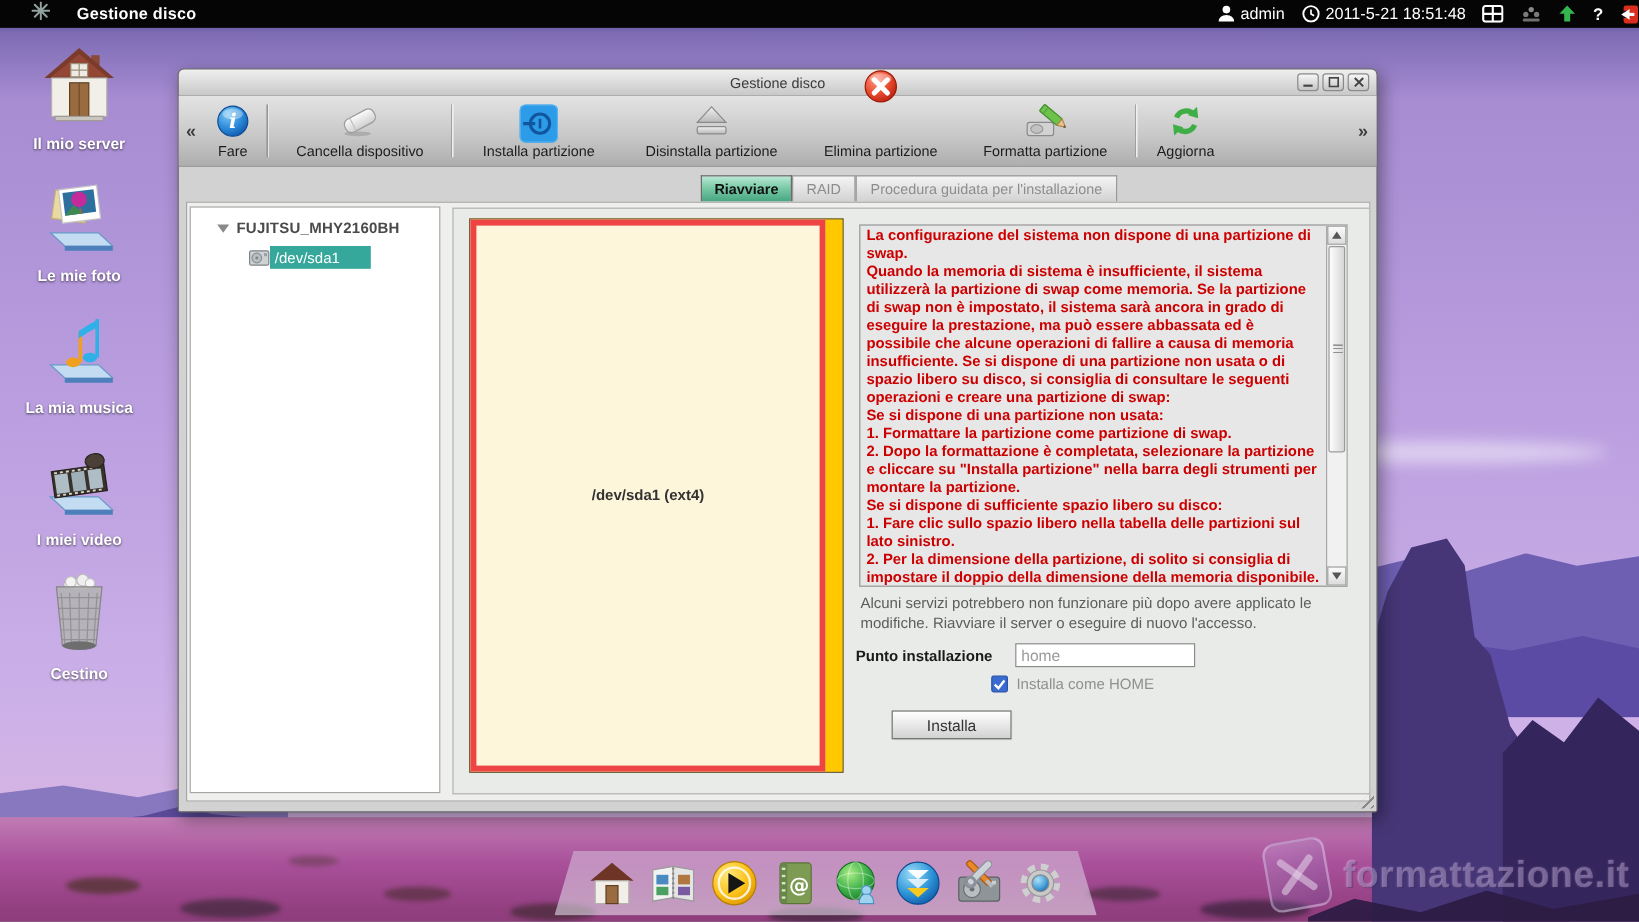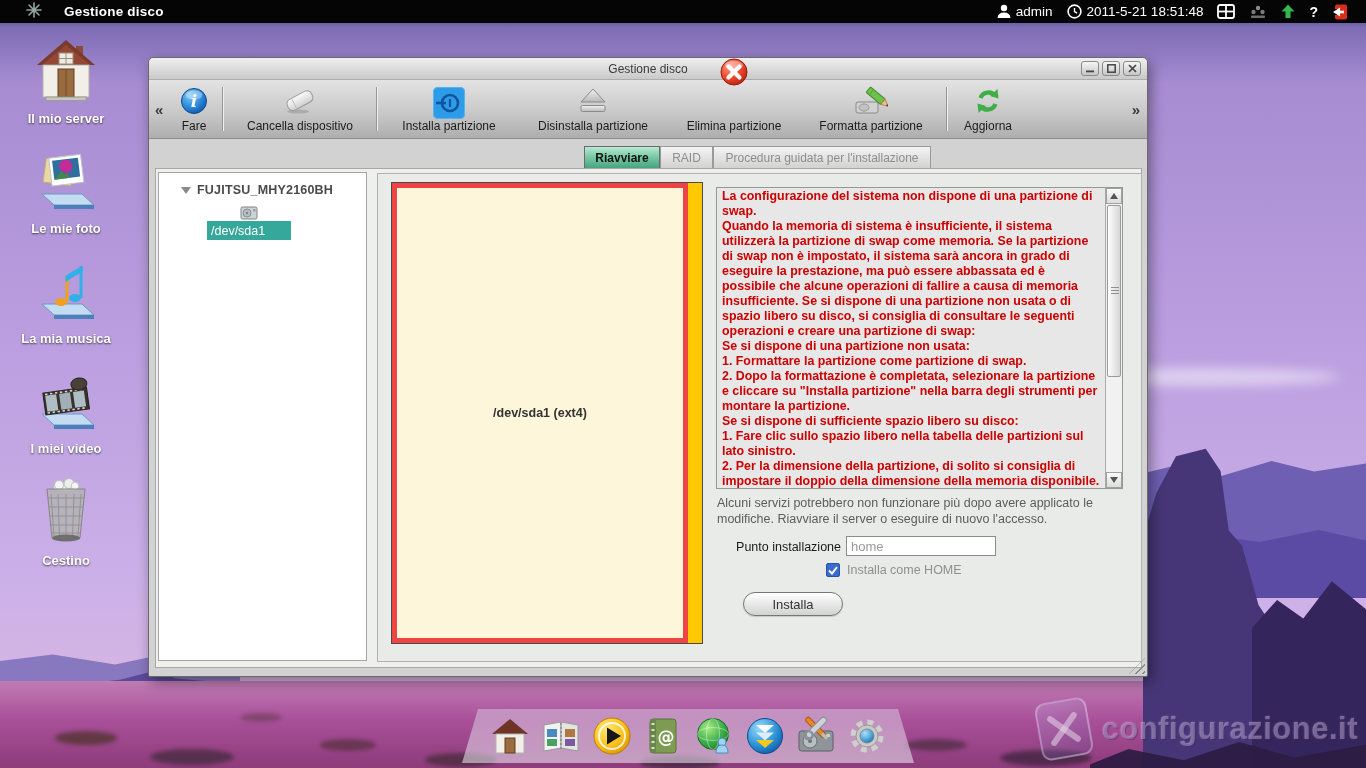--- a/index.html
+++ b/index.html
@@ -2,21 +2,21 @@
 <html><head>
 <meta charset="utf-8">
 <style>
   * { margin:0; padding:0; box-sizing:border-box; }
   html,body { width:1366px; height:768px; overflow:hidden; font-family:"Liberation Sans",sans-serif; background:#000; }
 
   
   .topbar { position:absolute; left:0; top:0; width:1366px; height:23px; background:#050505; z-index:60; display:flex; align-items:center; color:#fff; }
   .topbar .logo { margin-left:26px; }
   .topbar .apptitle { margin-left:22px; font-size:13.5px; font-weight:bold; letter-spacing:.2px; }
-  .topbar .right { margin-left:auto; display:flex; align-items:center; gap:14px; padding-right:18px; }
+  .topbar .right { margin-left:auto; display:flex; align-items:center; gap:14px; }
   .tb-item { display:flex; align-items:center; gap:5px; font-size:13.5px; }
   .tb-btn { display:flex; align-items:center; justify-content:center; cursor:pointer; }
   .help-btn { font-size:14px; font-weight:bold; color:#fff; }
 
   
   .desktop { position:absolute; left:0; top:23px; width:1366px; height:745px; overflow:hidden;
              background:linear-gradient(180deg,#6c5fa6 0px,#7d6cb4 4px,#a78cd2 60px,#bb9fe0 330px,#cbb0e8 560px,#d4b4e4 640px); }
   .wall { position:absolute; }
   .cloud { background:#fff; border-radius:50%; filter:blur(6px); }
   .mtn-right { left:1130px; top:425px; width:236px; height:130px; background:#6e5fb2;
@@ -69,21 +69,21 @@
   .tab.active { background:linear-gradient(180deg,#b9e8d4 0%,#7bcBA8 45%,#45a580 100%);
                 background:linear-gradient(180deg,#b9e8d4 0%,#7bcba8 45%,#45a580 100%);
                 color:#111; font-weight:bold; border-color:#6b6b6b; }
 
   .content { position:absolute; left:6px; top:110px; width:987px; height:500px; background:#eff0ed; border:1px solid #a8a8a8; }
 
   .treepanel { position:absolute; left:2px; top:3px; width:209px; height:489px; background:#fff; border:1px solid #a6a6a6; }
   .tree-device { position:absolute; left:22px; top:10px; display:flex; align-items:center; gap:6px; cursor:pointer; }
   .tri-down { width:0; height:0; border-left:5px solid transparent; border-right:5px solid transparent; border-top:7px solid #8a8a8a; }
   .tree-device span { font-size:12.5px; color:#4a4a4a; font-weight:bold; letter-spacing:.2px; }
-  .tree-part { position:absolute; left:48px; top:32px; display:flex; align-items:center; cursor:pointer;flex-direction:column; }
+  .tree-part { position:absolute; left:48px; top:32px; display:flex; align-items:center; cursor:pointer; }
   .tree-part .plabel { background:#35a79b; color:#fff; font-size:12.5px; padding:2.5px 26px 2.5px 4px; }
 
   .mainpanel { position:absolute; left:221px; top:4px; width:765px; height:489px; background:#e9ebe8; border:1px solid #b2b2b2; }
 
   .partvis { position:absolute; left:13px; top:8px; width:312px; height:462px; border:1px solid #4a4a4a; display:flex; background:#ffc800; }
   .partfs { flex:1; border:5px solid #ef4444; background:#fdf6da; display:flex; align-items:center; justify-content:center; cursor:pointer; }
   .partfs .pname { font-size:12.5px; font-weight:bold; color:#333; }
   .partfree { width:14px; background:#ffc800; cursor:pointer; }
 
   .infopanel { position:absolute; left:338px; top:13px; width:407px; height:302px; background:#e7e7e7; border:1px solid #979797; }
@@ -93,27 +93,27 @@
   .sbtn { position:absolute; left:0; width:16px; height:16px; background:linear-gradient(180deg,#fbfbfb,#dcdcdc); border:1px solid #a0a0a0; display:flex; align-items:center; justify-content:center; cursor:pointer; }
   .sbtn.up { top:0; } .sbtn.down { bottom:0; }
   .arr-up { width:0; height:0; border-left:4px solid transparent; border-right:4px solid transparent; border-bottom:6px solid #555; }
   .arr-down { width:0; height:0; border-left:4px solid transparent; border-right:4px solid transparent; border-top:6px solid #555; }
   .sthumb { position:absolute; left:1px; top:17px; width:14px; height:172px; border:1px solid #9a9a9a; border-radius:2px;
             background:linear-gradient(90deg,#fdfdfd,#d6d6d6); cursor:pointer; }
   .sgrip { position:absolute; left:3px; top:50%; margin-top:-4px; width:8px; height:8px;
            background:repeating-linear-gradient(180deg,#909090 0 1px,transparent 1px 3px); }
 
   .notice { position:absolute; left:339px; top:321px; width:428px; font-size:12.5px; line-height:16px; color:#5c5c5c; }
-  .mountlbl { position:absolute; left:330px; top:366px; width:133px; text-align:right; font-size:12.5px; font-weight:normal; color:#1a1a1a; }
+  .mountlbl { position:absolute; left:316px; top:366px; width:133px; text-align:right; font-size:12.5px; font-weight:bold; color:#1a1a1a; }
   .mountinput { position:absolute; left:468px; top:362px; width:150px; height:20px; border:1px solid #8a8a8a; background:#fff;
                 font-size:13px; color:#9a9a9a; padding:1px 4px; font-family:"Liberation Sans",sans-serif; }
   .homerow { position:absolute; left:448px; top:389px; display:flex; align-items:center; gap:7px; }
   .chk { width:14px; height:14px; background:#3a6bd0; border:1px solid #2a52a8; border-radius:2px; display:flex; align-items:center; justify-content:center; cursor:pointer; }
   .chklbl { font-size:12.5px; color:#8f8f8f; }
-  .installbtn { position:absolute; left:365px; top:418px; width:100px; height:24px; border:1px solid #767676; border-radius:12px;
+  .installbtn { position:absolute; left:365px; top:418px; width:100px; height:24px; border:1px solid #767676; border-radius:0;
                 background:linear-gradient(180deg,#ffffff,#d2d2d2); font-size:13px; color:#333; display:flex; align-items:center; justify-content:center; cursor:pointer; box-shadow:0 1px 1px rgba(0,0,0,.15);text-align:center; }
 
   .grip { position:absolute; right:2px; bottom:2px; width:16px; height:16px;
           background:repeating-linear-gradient(135deg,#8a8a8a 0 1.5px,transparent 1.5px 5px);
           clip-path:polygon(100% 0,100% 100%,0 100%); cursor:nwse-resize; }
 
   
   .dock { position:absolute; left:462px; bottom:5px; width:452px; height:54px; z-index:30;
           background:linear-gradient(180deg,rgba(225,222,238,.42),rgba(240,238,248,.55));
           clip-path:polygon(16px 0,calc(100% - 16px) 0,100% 100%,0 100%);
@@ -655,14 +655,14 @@
       <circle cx="21" cy="21" r="7" fill="url(#gGear)" stroke="#888"></circle>
     </svg>
   </div>
 </div>
 
 <div class="watermark">
   <div class="wbadge">
       <i class="wb1"></i>
       <i class="wb2"></i>
     </div>
-  <div class="wtext">configurazione.it</div>
+  <div class="wtext">formattazione.it</div>
 </div>
 
 </body></html>

